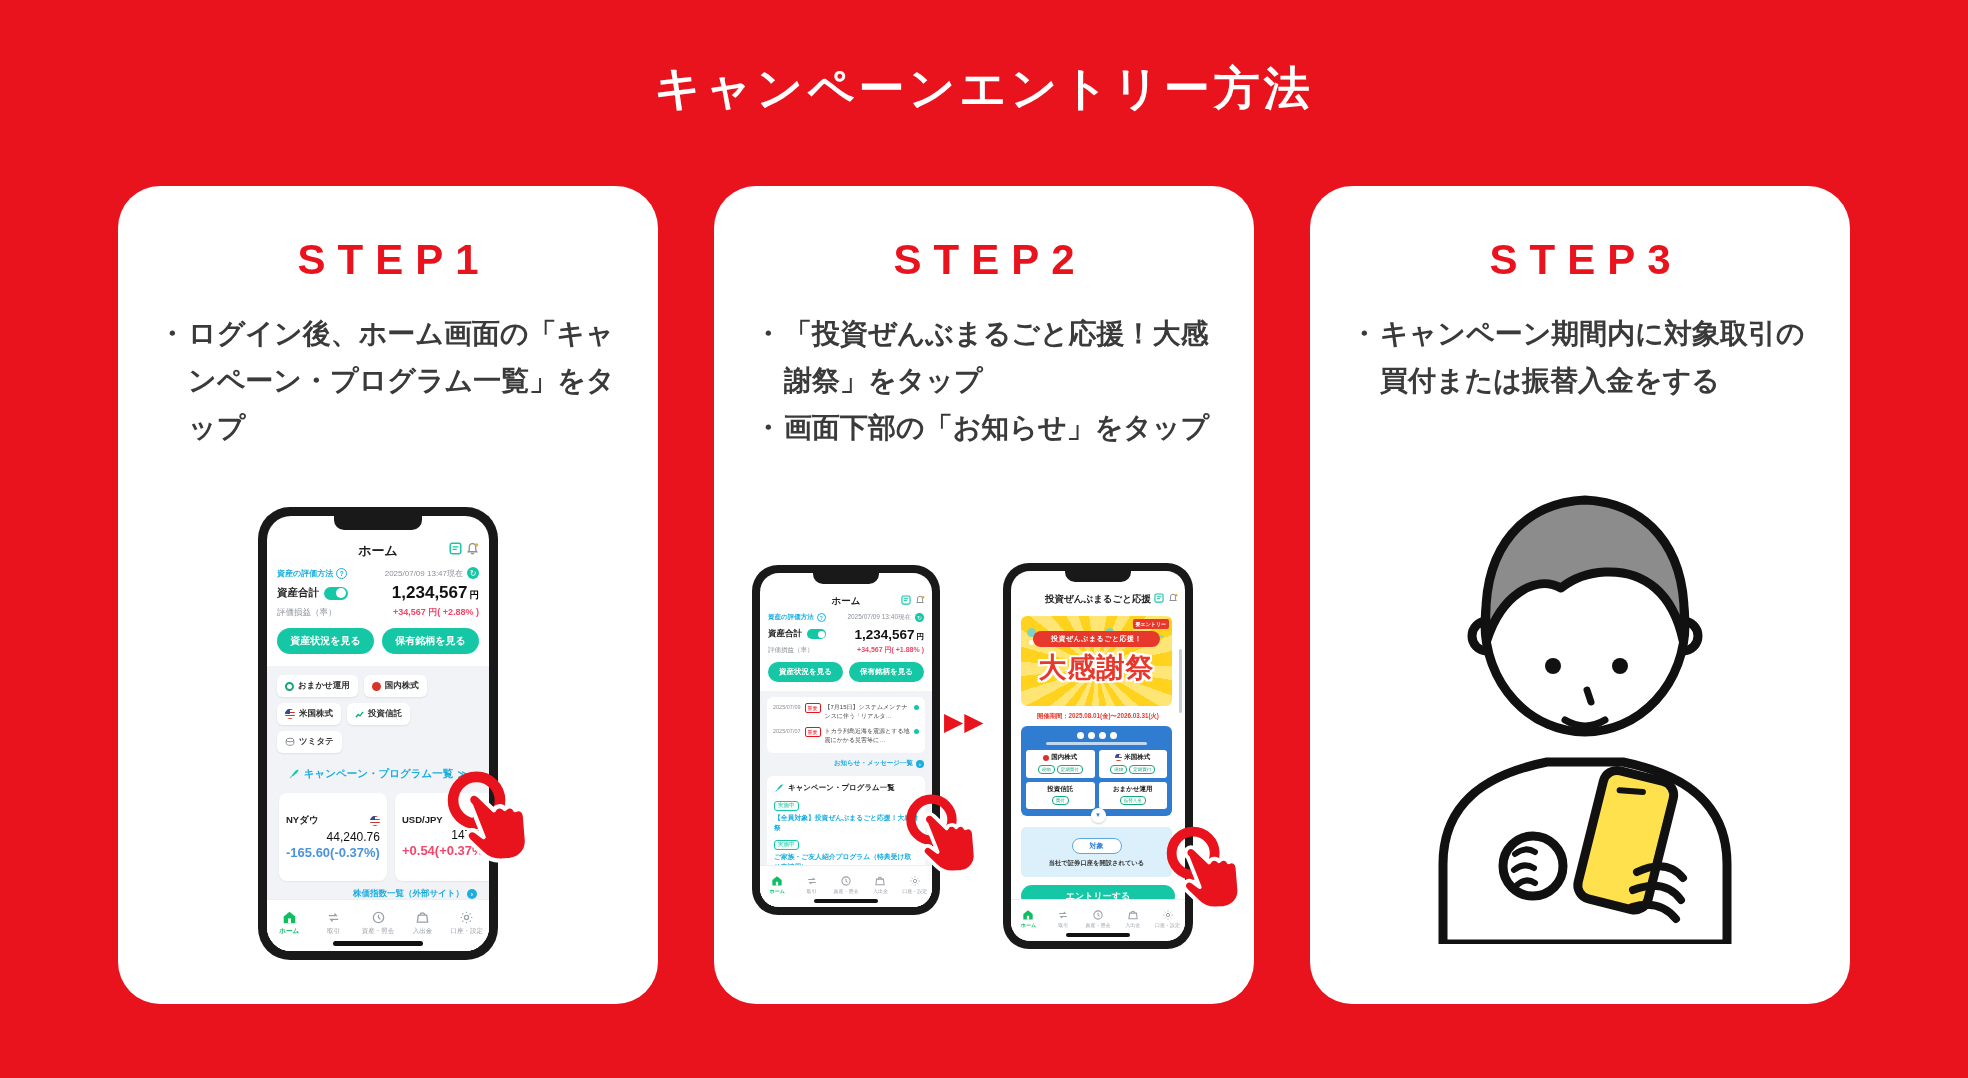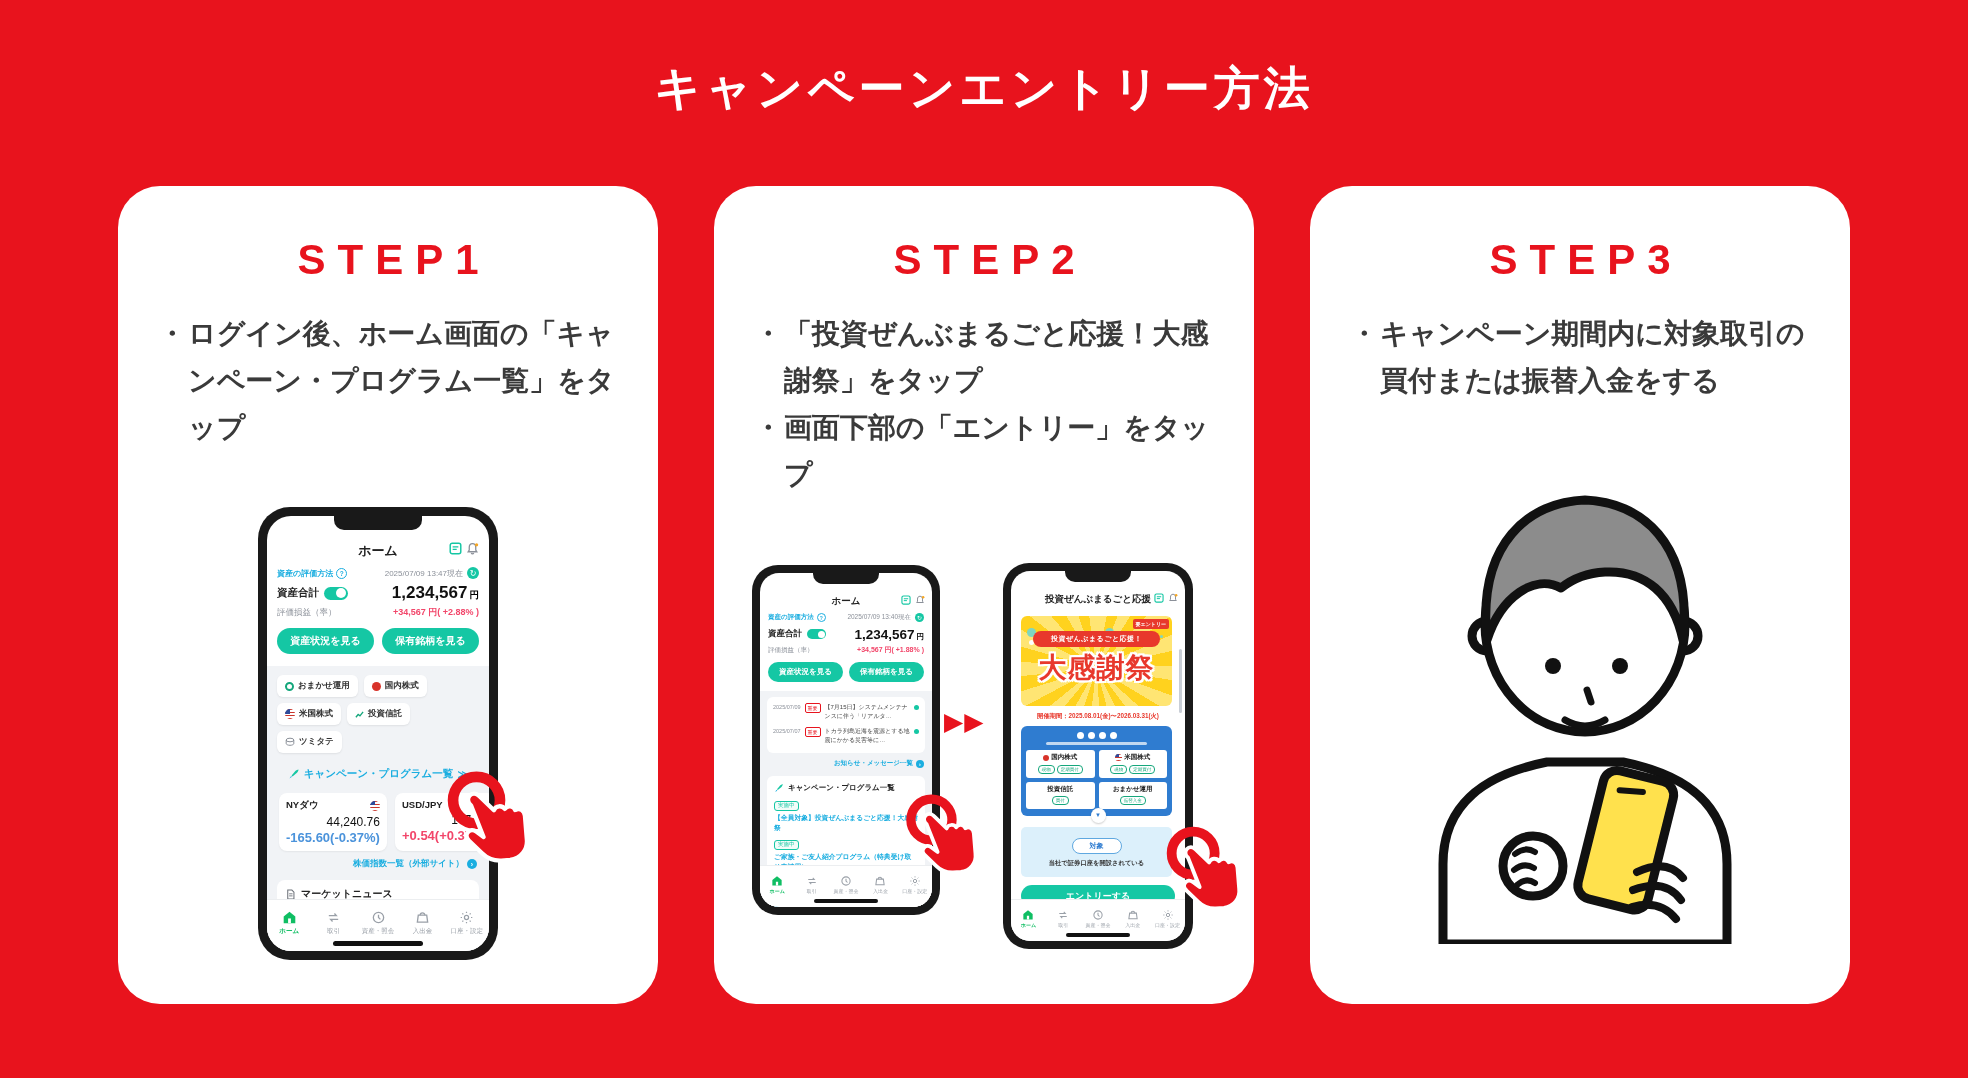--- a/index.html
+++ b/index.html
@@ -89,21 +89,21 @@
   .flag-us::after{content:"";position:absolute;left:0;top:0;width:5px;height:4.5px;background:#2E4C9B;}
   .flag-jp{width:9px;height:9px;border-radius:50%;background:#fff;border:1px solid #d8dbe0;
            position:relative;box-sizing:border-box;}
   .flag-jp::after{content:"";position:absolute;left:2px;top:2px;width:3px;height:3px;
                   border-radius:50%;background:#D8332A;}
   .flag-pair{display:flex;}
   .flag-pair .flag-jp{margin-left:-3px;}
   .camp-link{display:flex;justify-content:center;align-items:center;gap:4px;margin:14px 0 0;
              color:#1BAEE0;font-size:10.5px;font-weight:700;}
   .mkts{display:flex;gap:8px;margin:12px 2px 0;}
-  .mkt{flex:1;background:#fff;border-radius:8px;padding:6px 7px;box-shadow:0 1px 2px rgba(0,0,0,.06);}
+  .mkt{flex:1;background:#fff;border-radius:8px;padding:21px 7px;box-shadow:0 1px 2px rgba(0,0,0,.06);}
   .mkt-head{display:flex;justify-content:space-between;align-items:center;font-size:9.5px;
             font-weight:700;color:#222;}
   .mkt-val{text-align:right;font-size:12px;font-weight:400;color:#111;margin-top:3px;}
   .mkt-chg{text-align:right;font-size:13px;font-weight:700;margin-top:1px;}
   .chg-down{color:#4B93DB}.chg-up{color:#F2466A}
   .indices{margin:7px 2px 0;font-size:8.5px;color:#1BAEE0;font-weight:700;display:flex;
            justify-content:flex-end;align-items:center;gap:3px;}
   .circle-arrow{width:10px;height:10px;border-radius:50%;background:#1BAEE0;color:#fff;
                 font-size:7px;display:inline-flex;align-items:center;justify-content:center;font-weight:700;}
   .news{background:#fff;border-radius:8px;margin:10px 0 0;padding:7px 8px 9px;}
@@ -381,21 +381,21 @@
       <g transform="rotate(-18 45 60)">
         <path d="M40 36 c-5 -8 6 -14 10 -6 l9 17 c3 -4 9 -2 10 2 c4 -3 9 0 9 4 c5 -1 8 3 7 8 l-5 21 c-2 10 -11 16 -21 14 l-8 -2 c-7 -2 -12 -6 -15 -12 l-8 -15 c-4 -7 5 -12 9 -6 l5 7 z" fill="#E8131D" stroke="#fff" stroke-width="4" stroke-linejoin="round"></path>
       </g>
     </svg>
   </div>
 
   <div class="card card2">
     <div class="step-label">STEP2</div>
     <ul class="step-items">
       <li>「投資ぜんぶまるごと応援！大感謝祭」をタップ</li>
-      <li>画面下部の「エントリー」をタップ</li>
+      <li>画面下部の「お知らせ」をタップ</li>
     </ul>
 
     <div class="phone p2">
       <div class="screen">
         <div class="notch"></div>
         <div class="ph-header">
           <span>ホーム</span>
           <span class="hdr-icons">
             <svg width="10" height="10" viewBox="0 0 16 16">
                 <rect x="1.5" y="1.5" width="13" height="13" rx="2.5" fill="none" stroke="#15C7A4" stroke-width="1.8"></rect>

